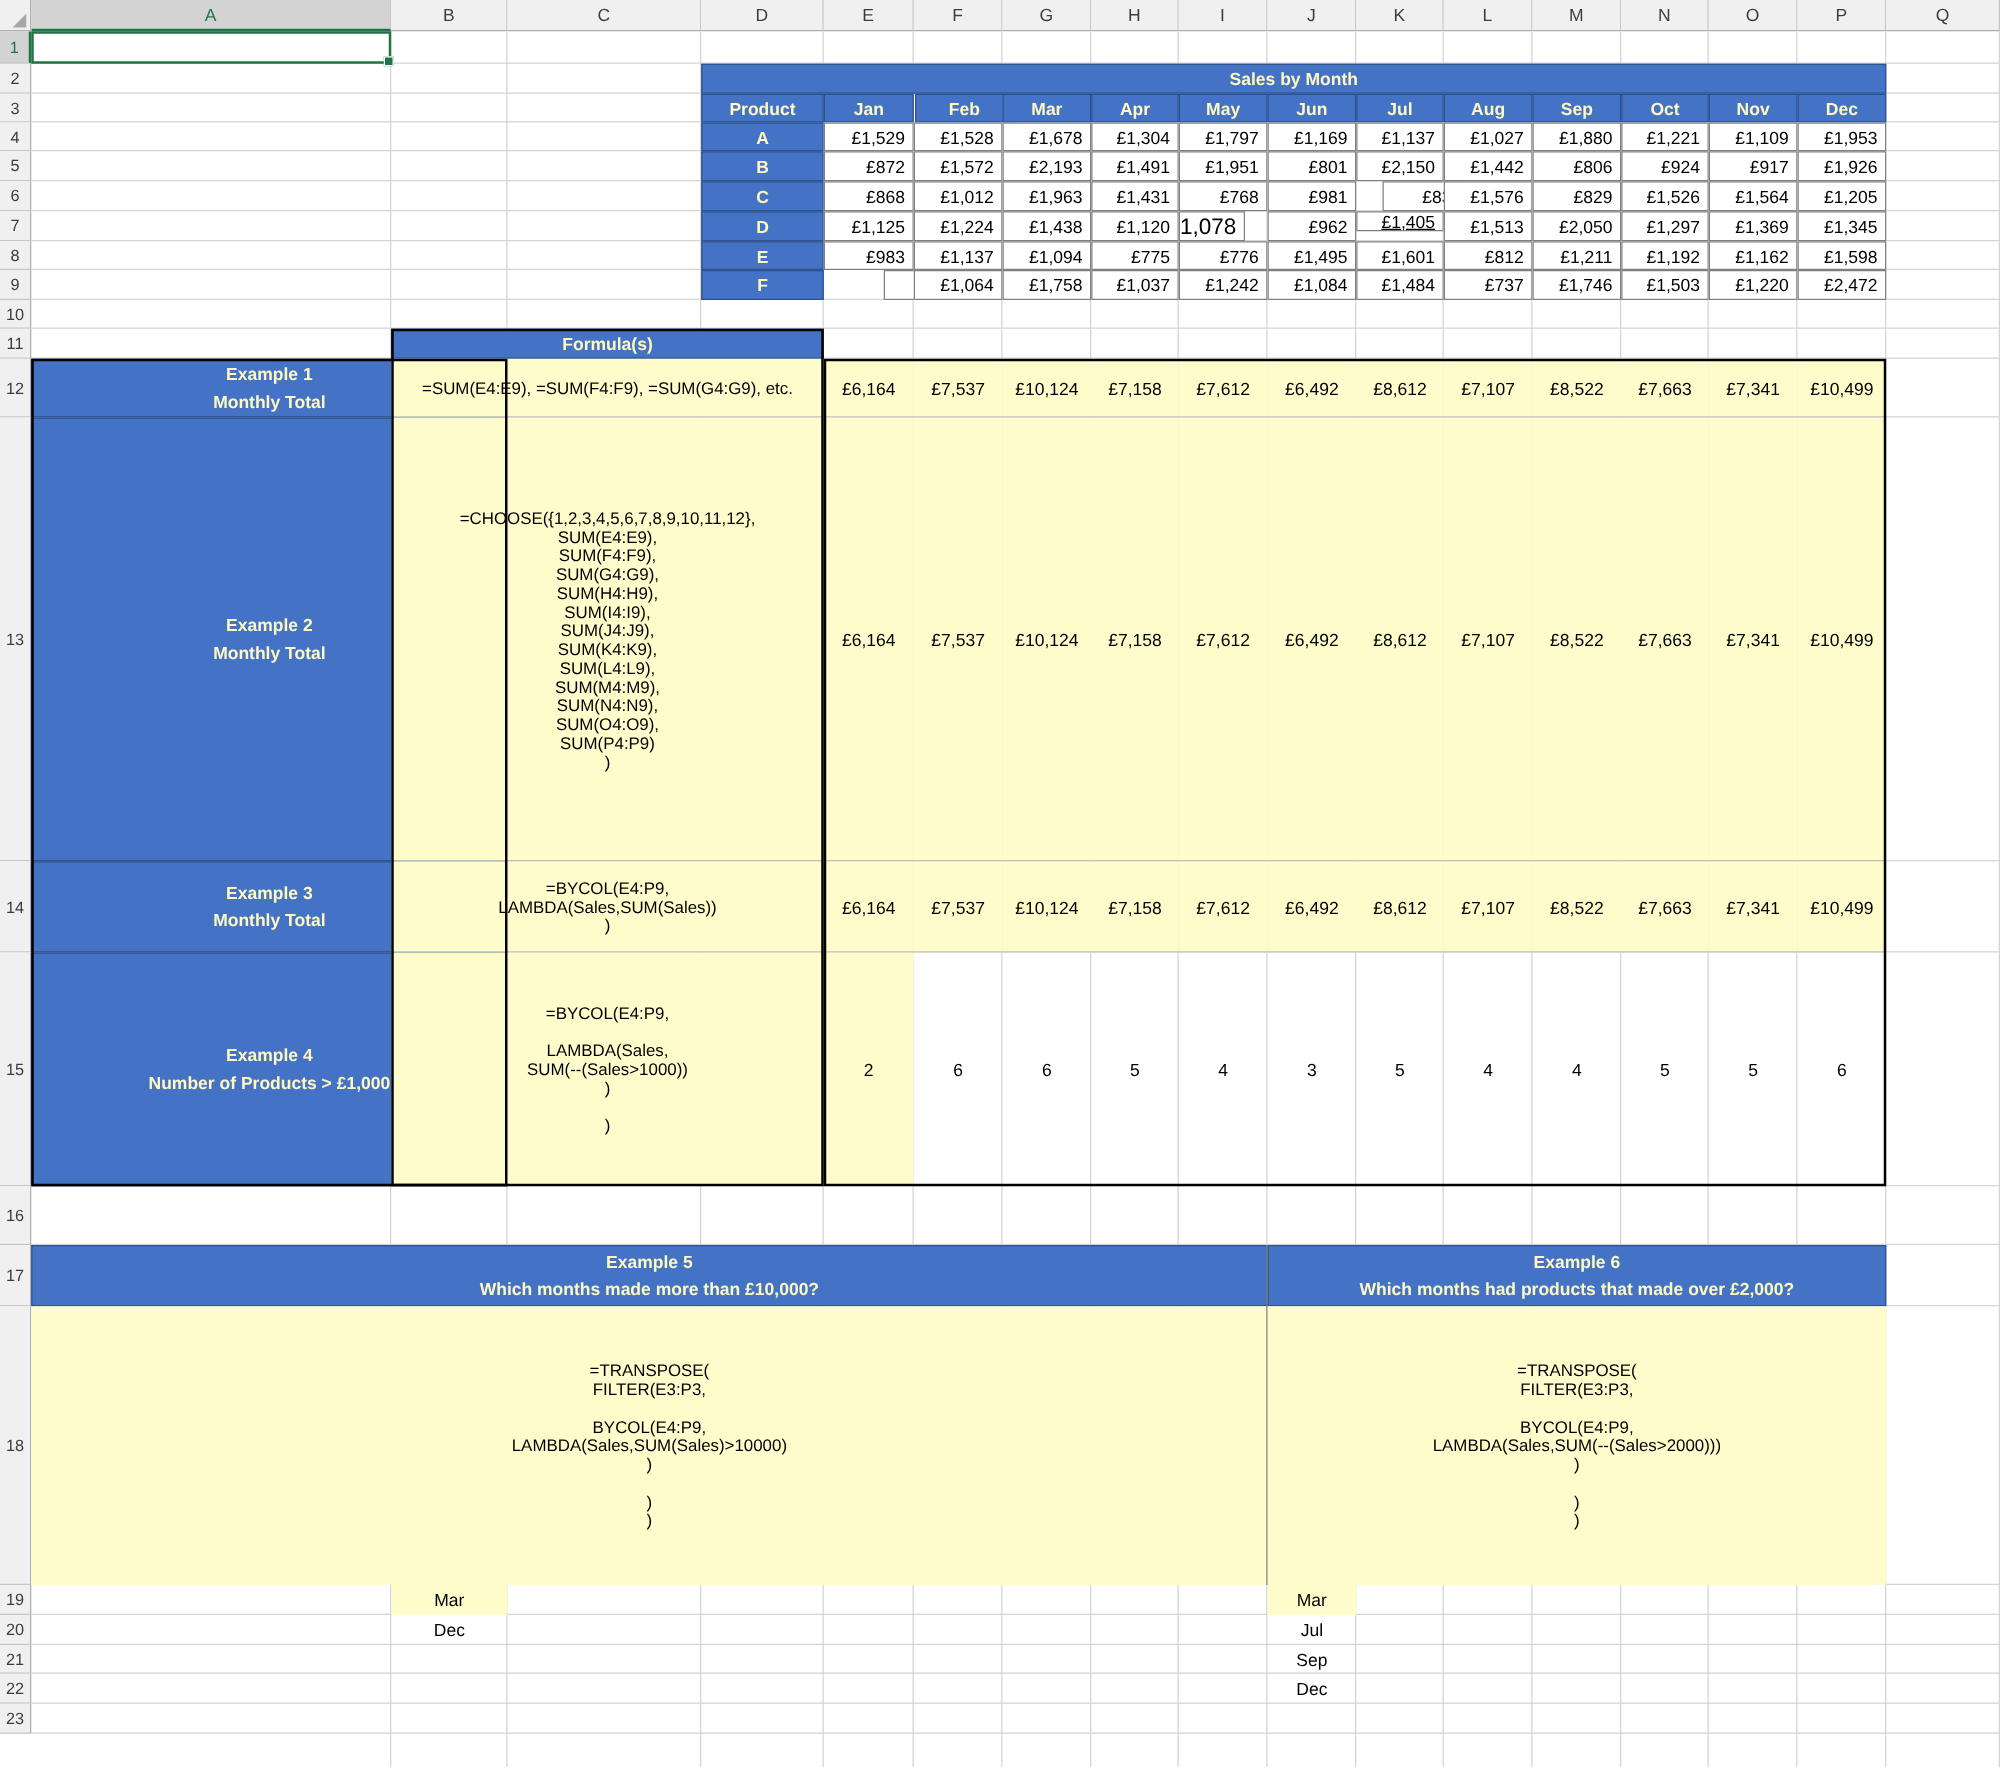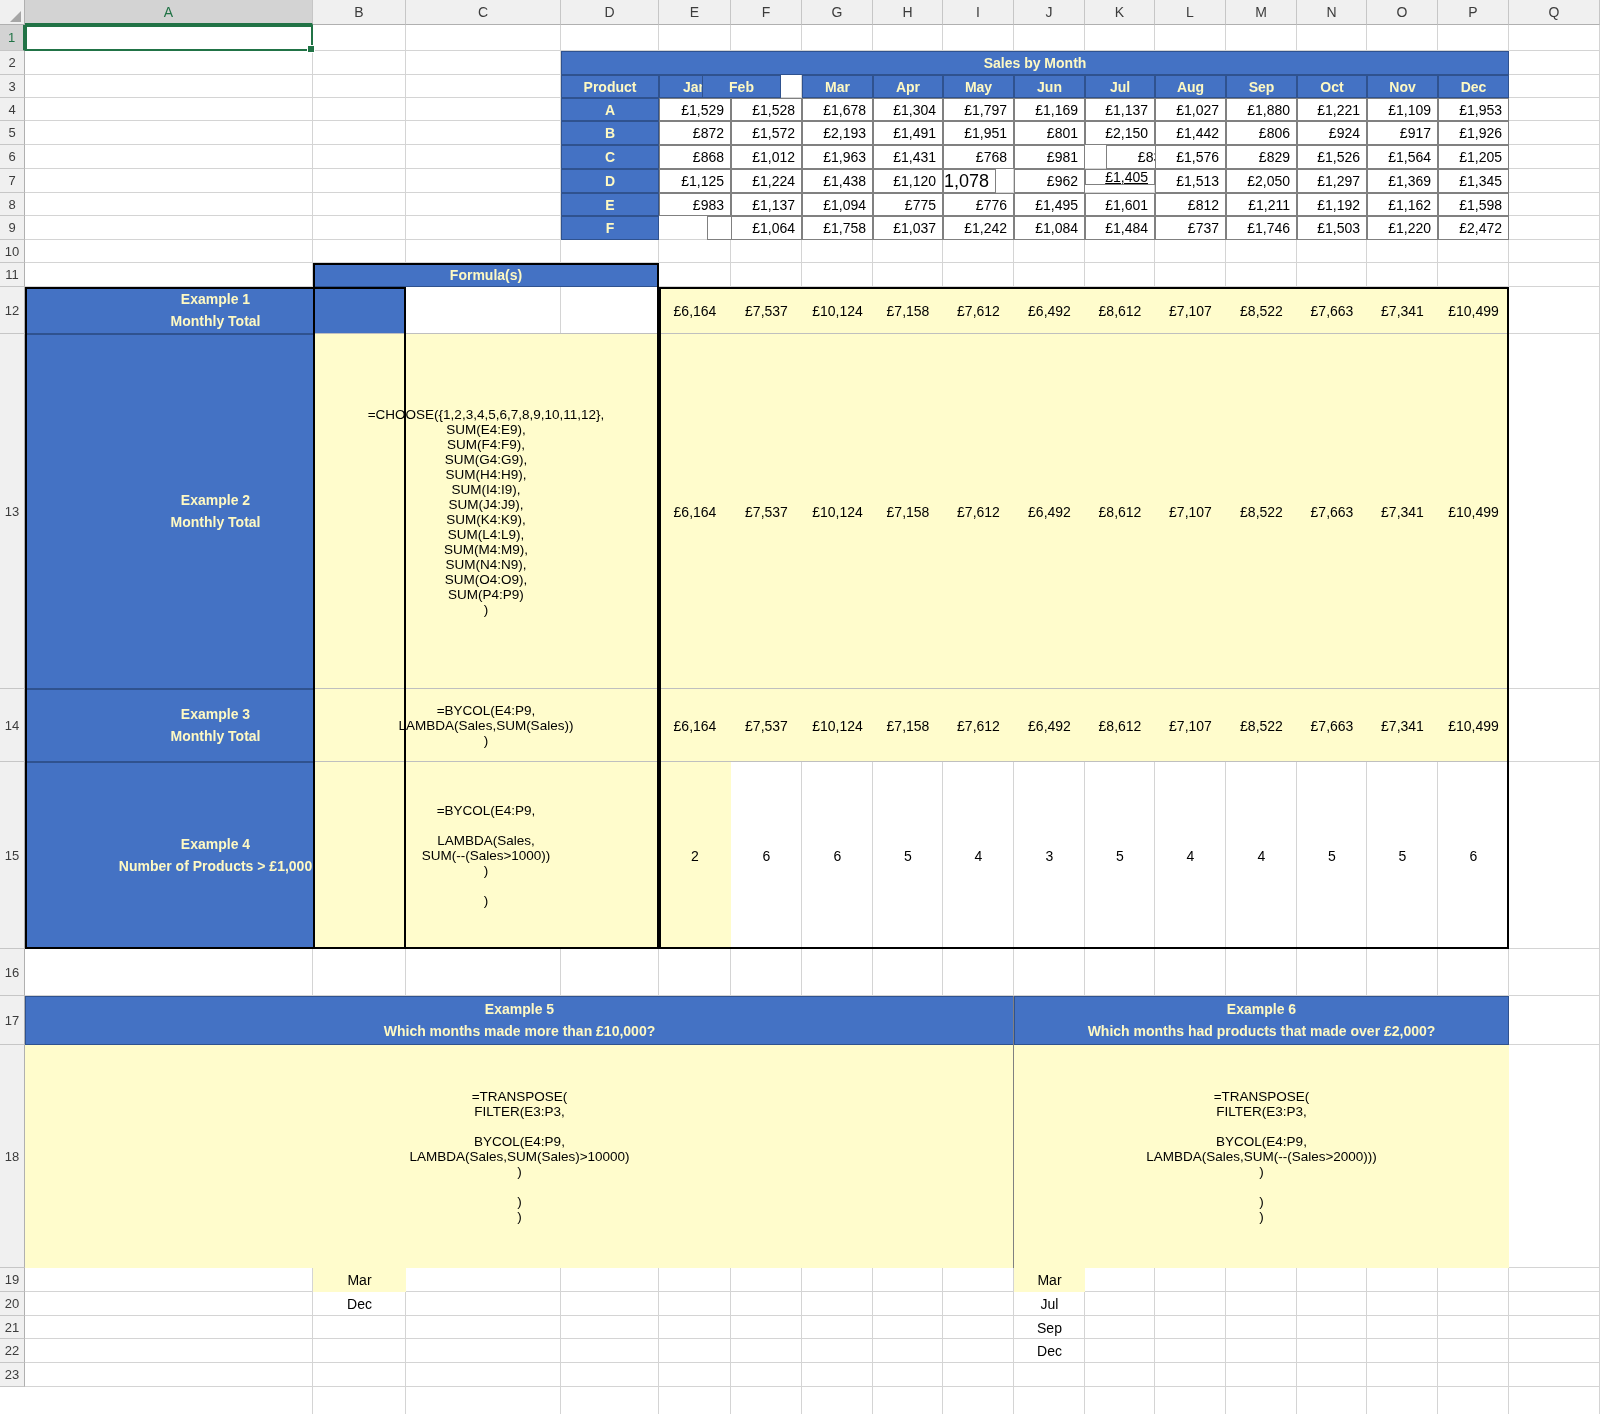--- a/index.html
+++ b/index.html
@@ -186,21 +186,21 @@
       <div class="hline" style="top: 1291px; left: 25px; width: 1575px;"></div>
       <div class="hline" style="top: 1315px; left: 25px; width: 1575px;"></div>
       <div class="hline" style="top: 1338px; left: 25px; width: 1575px;"></div>
       <div class="hline" style="top: 1362px; left: 25px; width: 1575px;"></div>
       <div class="hline" style="top: 1386px; left: 25px; width: 1575px;"></div>
     </div>
   <div class="celllayer" id="celllayer">
       <div class="cell blue" style="left: 561px; top: 51px; width: 948px; height: 24px; font-size: 14px;">Sales by Month</div>
       <div class="cell blue" style="left: 561px; top: 75px; width: 98px; height: 23px; font-size: 14px;">Product</div>
       <div class="cell blue" style="left: 659px; top: 75px; width: 72px; height: 23px; font-size: 14px;">Jan</div>
-      <div class="cell blue" style="left: 702px; top: 75px; width: 79px; height: 23px; font-size: 14px;">Feb</div>
+      <div class="cell blue" style="left: 732px; top: 75px; width: 79px; height: 23px; font-size: 14px;">Feb</div>
       <div class="cell blue" style="left: 802px; top: 75px; width: 71px; height: 23px; font-size: 14px;">Mar</div>
       <div class="cell blue" style="left: 873px; top: 75px; width: 70px; height: 23px; font-size: 14px;">Apr</div>
       <div class="cell blue" style="left: 943px; top: 75px; width: 71px; height: 23px; font-size: 14px;">May</div>
       <div class="cell blue" style="left: 1014px; top: 75px; width: 71px; height: 23px; font-size: 14px;">Jun</div>
       <div class="cell blue" style="left: 1085px; top: 75px; width: 70px; height: 23px; font-size: 14px;">Jul</div>
       <div class="cell blue" style="left: 1155px; top: 75px; width: 71px; height: 23px; font-size: 14px;">Aug</div>
       <div class="cell blue" style="left: 1226px; top: 75px; width: 71px; height: 23px; font-size: 14px;">Sep</div>
       <div class="cell blue" style="left: 1297px; top: 75px; width: 70px; height: 23px; font-size: 14px;">Oct</div>
       <div class="cell blue" style="left: 1367px; top: 75px; width: 71px; height: 23px; font-size: 14px;">Nov</div>
       <div class="cell blue" style="left: 1438px; top: 75px; width: 71px; height: 23px; font-size: 14px;">Dec</div>
@@ -277,20 +277,21 @@
       <div class="cell white right" style="left: 943px; top: 216px; width: 71px; height: 24px; font-size: 14px;">£1,242</div>
       <div class="cell white right" style="left: 1014px; top: 216px; width: 71px; height: 24px; font-size: 14px;">£1,084</div>
       <div class="cell white right" style="left: 1085px; top: 216px; width: 70px; height: 24px; font-size: 14px;">£1,484</div>
       <div class="cell white right" style="left: 1155px; top: 216px; width: 71px; height: 24px; font-size: 14px;">£737</div>
       <div class="cell white right" style="left: 1226px; top: 216px; width: 71px; height: 24px; font-size: 14px;">£1,746</div>
       <div class="cell white right" style="left: 1297px; top: 216px; width: 70px; height: 24px; font-size: 14px;">£1,503</div>
       <div class="cell white right" style="left: 1367px; top: 216px; width: 71px; height: 24px; font-size: 14px;">£1,220</div>
       <div class="cell white right" style="left: 1438px; top: 216px; width: 71px; height: 24px; font-size: 14px;">£2,472</div>
       <div class="cell blue" style="left: 313px; top: 263px; width: 346px; height: 24px; font-size: 14px;">Formula(s)</div>
       <div class="cell blue stack" style="left: 25px; top: 287px; width: 381px; height: 47px; font-size: 14px;"><div>Example 1</div><div>Monthly Total</div></div>
+      <div class="cell yellow center" style="left: 313px; top: 287px; width: 346px; height: 47px; font-size: 13.5px;">=SUM(E4:E9), =SUM(F4:F9), =SUM(G4:G9), etc.</div>
       <div class="cell yellow center" style="left: 659px; top: 287px; width: 72px; height: 47px; font-size: 14px;">£6,164</div>
       <div class="cell yellow center" style="left: 731px; top: 287px; width: 71px; height: 47px; font-size: 14px;">£7,537</div>
       <div class="cell yellow center" style="left: 802px; top: 287px; width: 71px; height: 47px; font-size: 14px;">£10,124</div>
       <div class="cell yellow center" style="left: 873px; top: 287px; width: 70px; height: 47px; font-size: 14px;">£7,158</div>
       <div class="cell yellow center" style="left: 943px; top: 287px; width: 71px; height: 47px; font-size: 14px;">£7,612</div>
       <div class="cell yellow center" style="left: 1014px; top: 287px; width: 71px; height: 47px; font-size: 14px;">£6,492</div>
       <div class="cell yellow center" style="left: 1085px; top: 287px; width: 70px; height: 47px; font-size: 14px;">£8,612</div>
       <div class="cell yellow center" style="left: 1155px; top: 287px; width: 71px; height: 47px; font-size: 14px;">£7,107</div>
       <div class="cell yellow center" style="left: 1226px; top: 287px; width: 71px; height: 47px; font-size: 14px;">£8,522</div>
       <div class="cell yellow center" style="left: 1297px; top: 287px; width: 70px; height: 47px; font-size: 14px;">£7,663</div>

